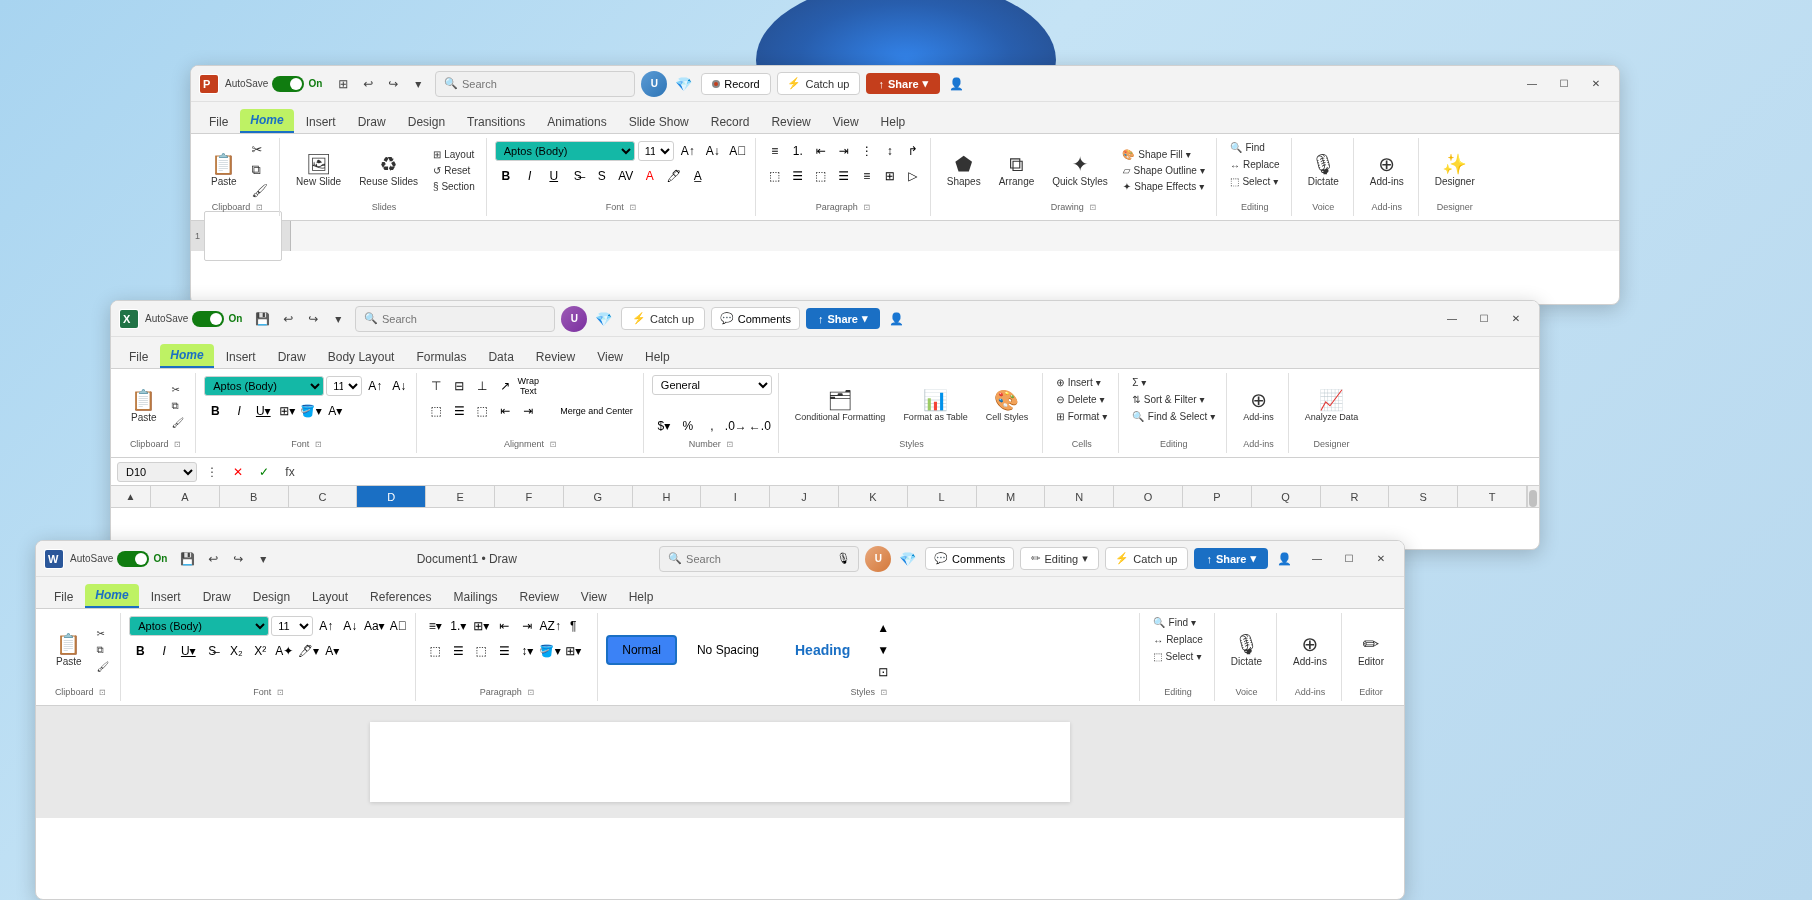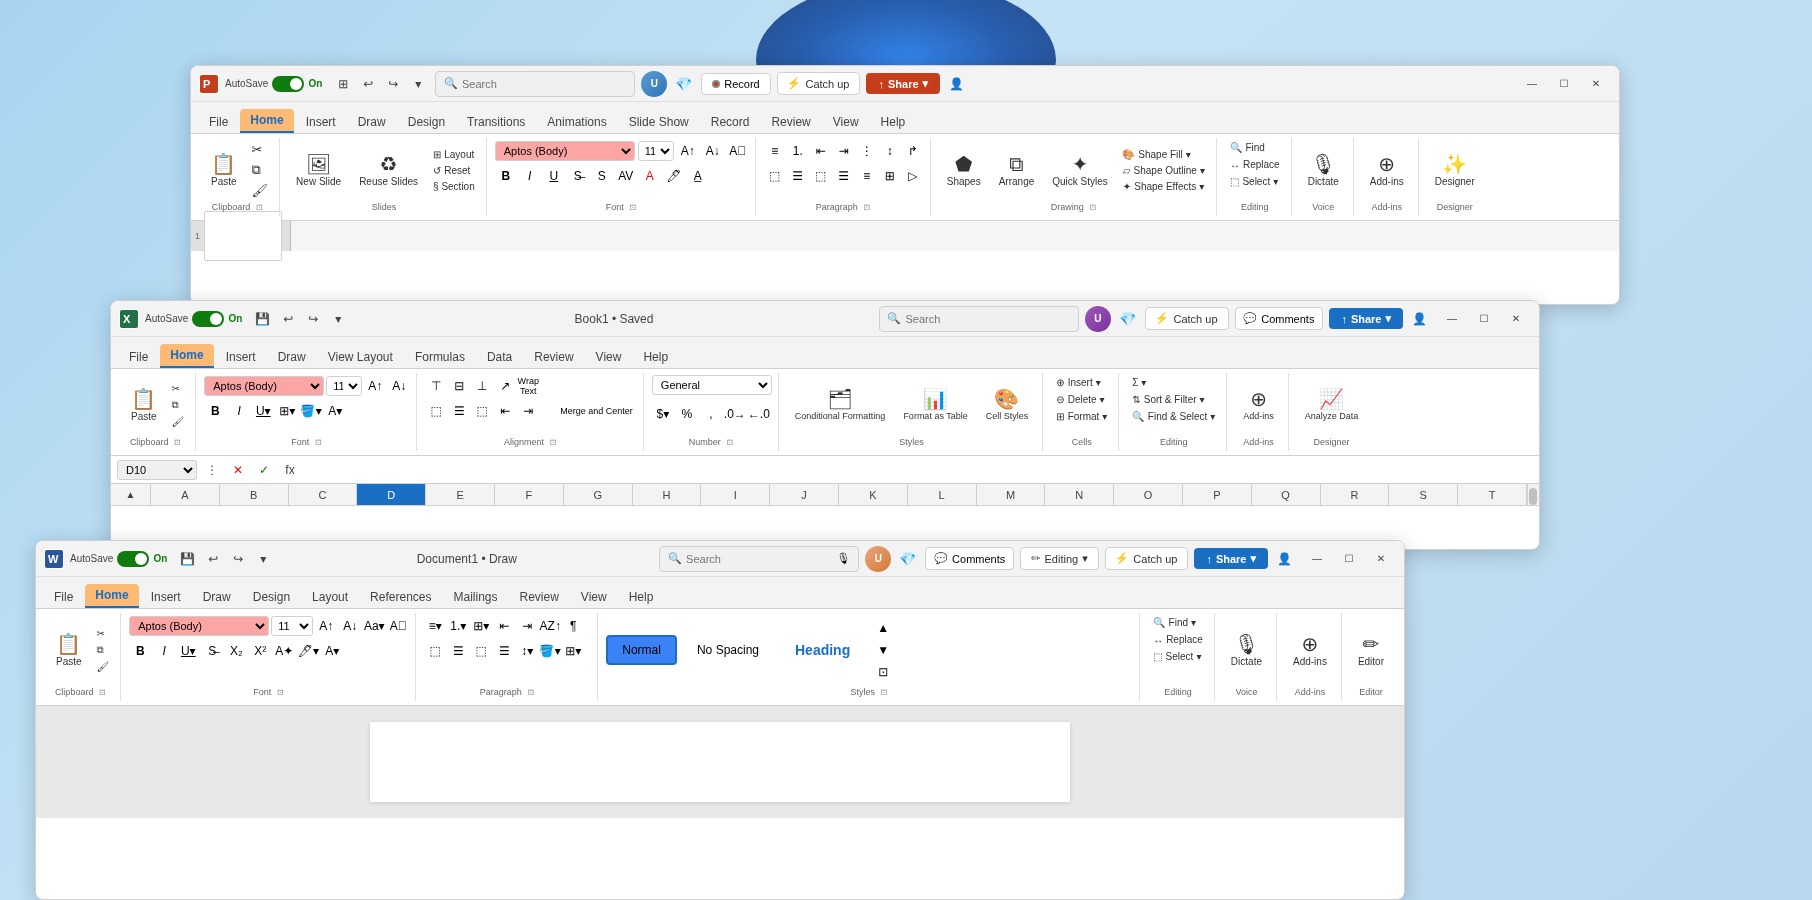--- a/index.html
+++ b/index.html
@@ -166,24 +166,25 @@
     .ribbon-tab {
       padding: 4px 10px;
       font-size: 12px;
       cursor: pointer;
       border-radius: 4px 4px 0 0;
       color: #444;
       border: none;
       background: transparent;
     }
     .ribbon-tab.active {
-      background: #fdba74;
+      background: #bef264;
       color: #1a6fc4;
       border-bottom: 2px solid #1a6fc4;
       font-weight: 600;
+      font-style: italic;
     }
 
     
     .ribbon-content {
       display: flex;
       align-items: stretch;
       padding: 4px 6px;
       background: #ffffff;
       border-bottom: 1px solid #d0d0d0;
       min-height: 80px;
@@ -333,21 +334,21 @@
       width: 1370px;
       height: 360px;
       z-index: 3;
     }
 
     .font-select {
       border: 1px solid #d0d0d0;
       border-radius: 3px;
       padding: 2px 4px;
       font-size: 11px;
-      background: #fca5a5;
+      background: #14b8a6;
       cursor: pointer;
     }
     .font-size-select {
       border: 1px solid #d0d0d0;
       border-radius: 3px;
       padding: 2px 2px;
       font-size: 11px;
       background: white;
       width: 36px;
       cursor: pointer;
@@ -835,21 +836,20 @@
         <div class="toggle-thumb"></div>
       </div>
       <span class="toggle-label">On</span>
     </div>
     <div class="title-bar-tools">
       <button class="tb-btn">💾</button>
       <button class="tb-btn">↩</button>
       <button class="tb-btn">↪</button>
       <button class="tb-btn">▾</button>
     </div>
-    <div class="file-title">Book1 • Saved</div>
     <div class="search-box">
       <span>🔍</span>
       <input type="text" placeholder="Search" style="">
     </div>
     <div class="avatar" style="background: linear-gradient(135deg, #9c5bb5, #7b2fa0);">U</div>
     <div class="gem-icon">💎</div>
     <button class="catchup-btn">
       <span>⚡</span>
       <span>Catch up</span>
     </button>
@@ -868,21 +868,21 @@
       <button class="win-ctrl">☐</button>
       <button class="win-ctrl close">✕</button>
     </div>
   </div>
 
   <div class="ribbon-tabs">
     <button class="ribbon-tab">File</button>
     <button class="ribbon-tab active">Home</button>
     <button class="ribbon-tab">Insert</button>
     <button class="ribbon-tab">Draw</button>
-    <button class="ribbon-tab">View Layout</button>
+    <button class="ribbon-tab">Body Layout</button>
     <button class="ribbon-tab">Formulas</button>
     <button class="ribbon-tab">Data</button>
     <button class="ribbon-tab">Review</button>
     <button class="ribbon-tab">View</button>
     <button class="ribbon-tab">Help</button>
   </div>
 
   <div class="ribbon-content">
 
     <div class="ribbon-group">
@@ -948,21 +948,21 @@
           </button>
         </div>
       </div>
       <div class="ribbon-group-label">
         <span>Alignment</span>
         <button class="expand-btn">⊡</button>
       </div>
     </div>
 
     <div class="ribbon-group" style="min-width:120px;">
-      <div class="ribbon-group-content" style="flex-direction:column; align-items:flex-start; gap:8px;">
+      <div class="ribbon-group-content" style="flex-direction:column; align-items:center; gap:20px;">
         <select class="num-format-select">
           <option>General</option>
         </select>
         <div style="display:flex; gap:2px; align-items:center;">
           <button class="format-btn">$▾</button>
           <button class="format-btn">%</button>
           <button class="format-btn">,</button>
           <button class="format-btn">.0→</button>
           <button class="format-btn">←.0</button>
         </div>

